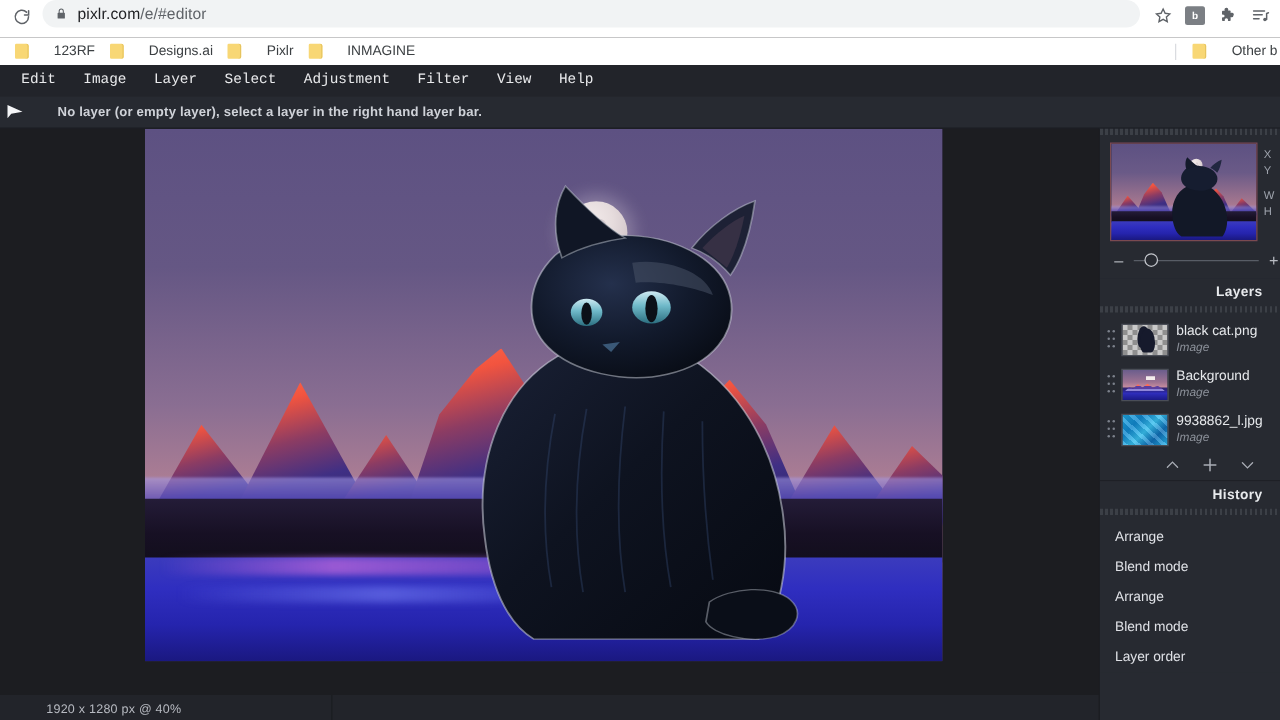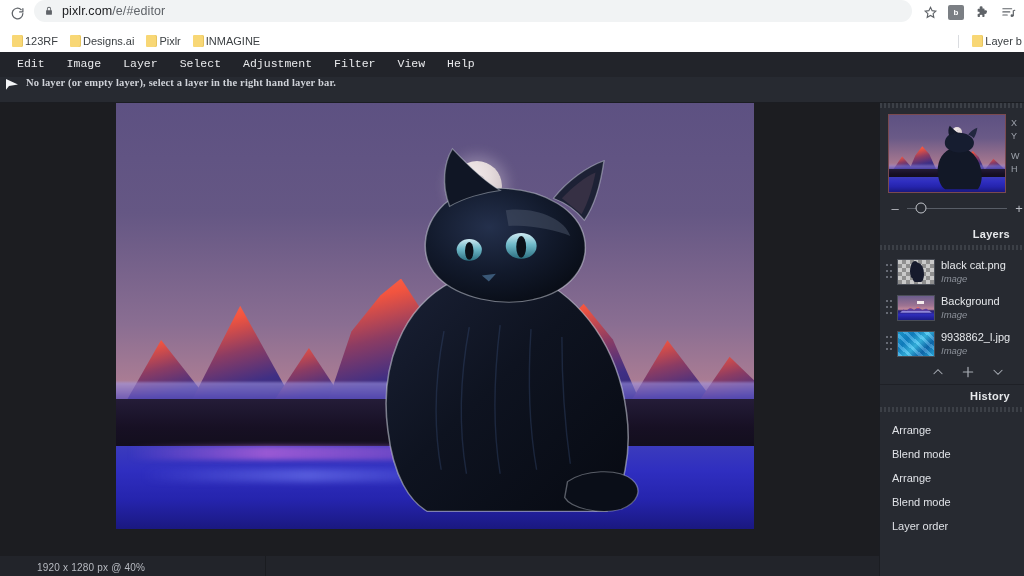--- a/index.html
+++ b/index.html
@@ -51,21 +51,21 @@
 
   
   .bookmark-bar {
     height: 22px; background: #ffffff;
     display: flex; align-items: center;
     padding: 0 6px; font-size: 11px; color: #3c4043;
     border-bottom: 1px solid #ffffff;
     position: relative;
   }
   .bm-item {
-    display: flex; align-items: center; gap: 2px;
+    display: flex; align-items: center; gap: 20px;
     padding: 2px 6px; border-radius: 3px; cursor: pointer;
     white-space: nowrap;
   }
   .folder-icon {
     width: 11px; height: 12px; background: #f8d775;
     border-radius: 1px 2px 2px 1px; flex: 0 0 auto;
     box-shadow: inset -1px 0 0 #e6c45f;
   }
   .bm-right {
     position: absolute; right: -4px; top: 0; height: 22px;
@@ -81,24 +81,23 @@
   }
   .menu-item {
     font-size: 11.5px; color: #e9eaec;
     padding: 5px 11px; cursor: pointer;
     white-space: nowrap;
   }
 
   
   .info-strip {
     height: 26px; background: #272a31;
-    display: flex; 
-    padding-left: 4px; gap: 6px;
+    display: flex; align-items: center;
+    padding-left: 4px; gap: 26px;
     border-bottom: 1px solid #1b1d22;
-    font-family: Liberation Serif, serif;
   }
   .cursor-glyph { width: 16px; height: 16px; flex: 0 0 auto; }
   .info-text {
     font-size: 10.5px; color: #cfd2d8; font-weight: 700;
     letter-spacing: .15px;
   }
 
   
   .workspace { display: flex; height: 475px; width: 1024px; }
 
@@ -369,21 +368,21 @@
   </div>
   <div class="bm-item">
     <span class="folder-icon"></span>
     <span>INMAGINE</span>
   </div>
 
   <div class="bm-right">
     <span class="bm-sep"></span>
     <div class="bm-item">
       <span class="folder-icon"></span>
-      <span>Layer b</span>
+      <span>Other b</span>
     </div>
   </div>
 </div>
 
 <div class="app-menubar">
   <div class="menu-item">Edit</div>
   <div class="menu-item">Image</div>
   <div class="menu-item">Layer</div>
   <div class="menu-item">Select</div>
   <div class="menu-item">Adjustment</div>

